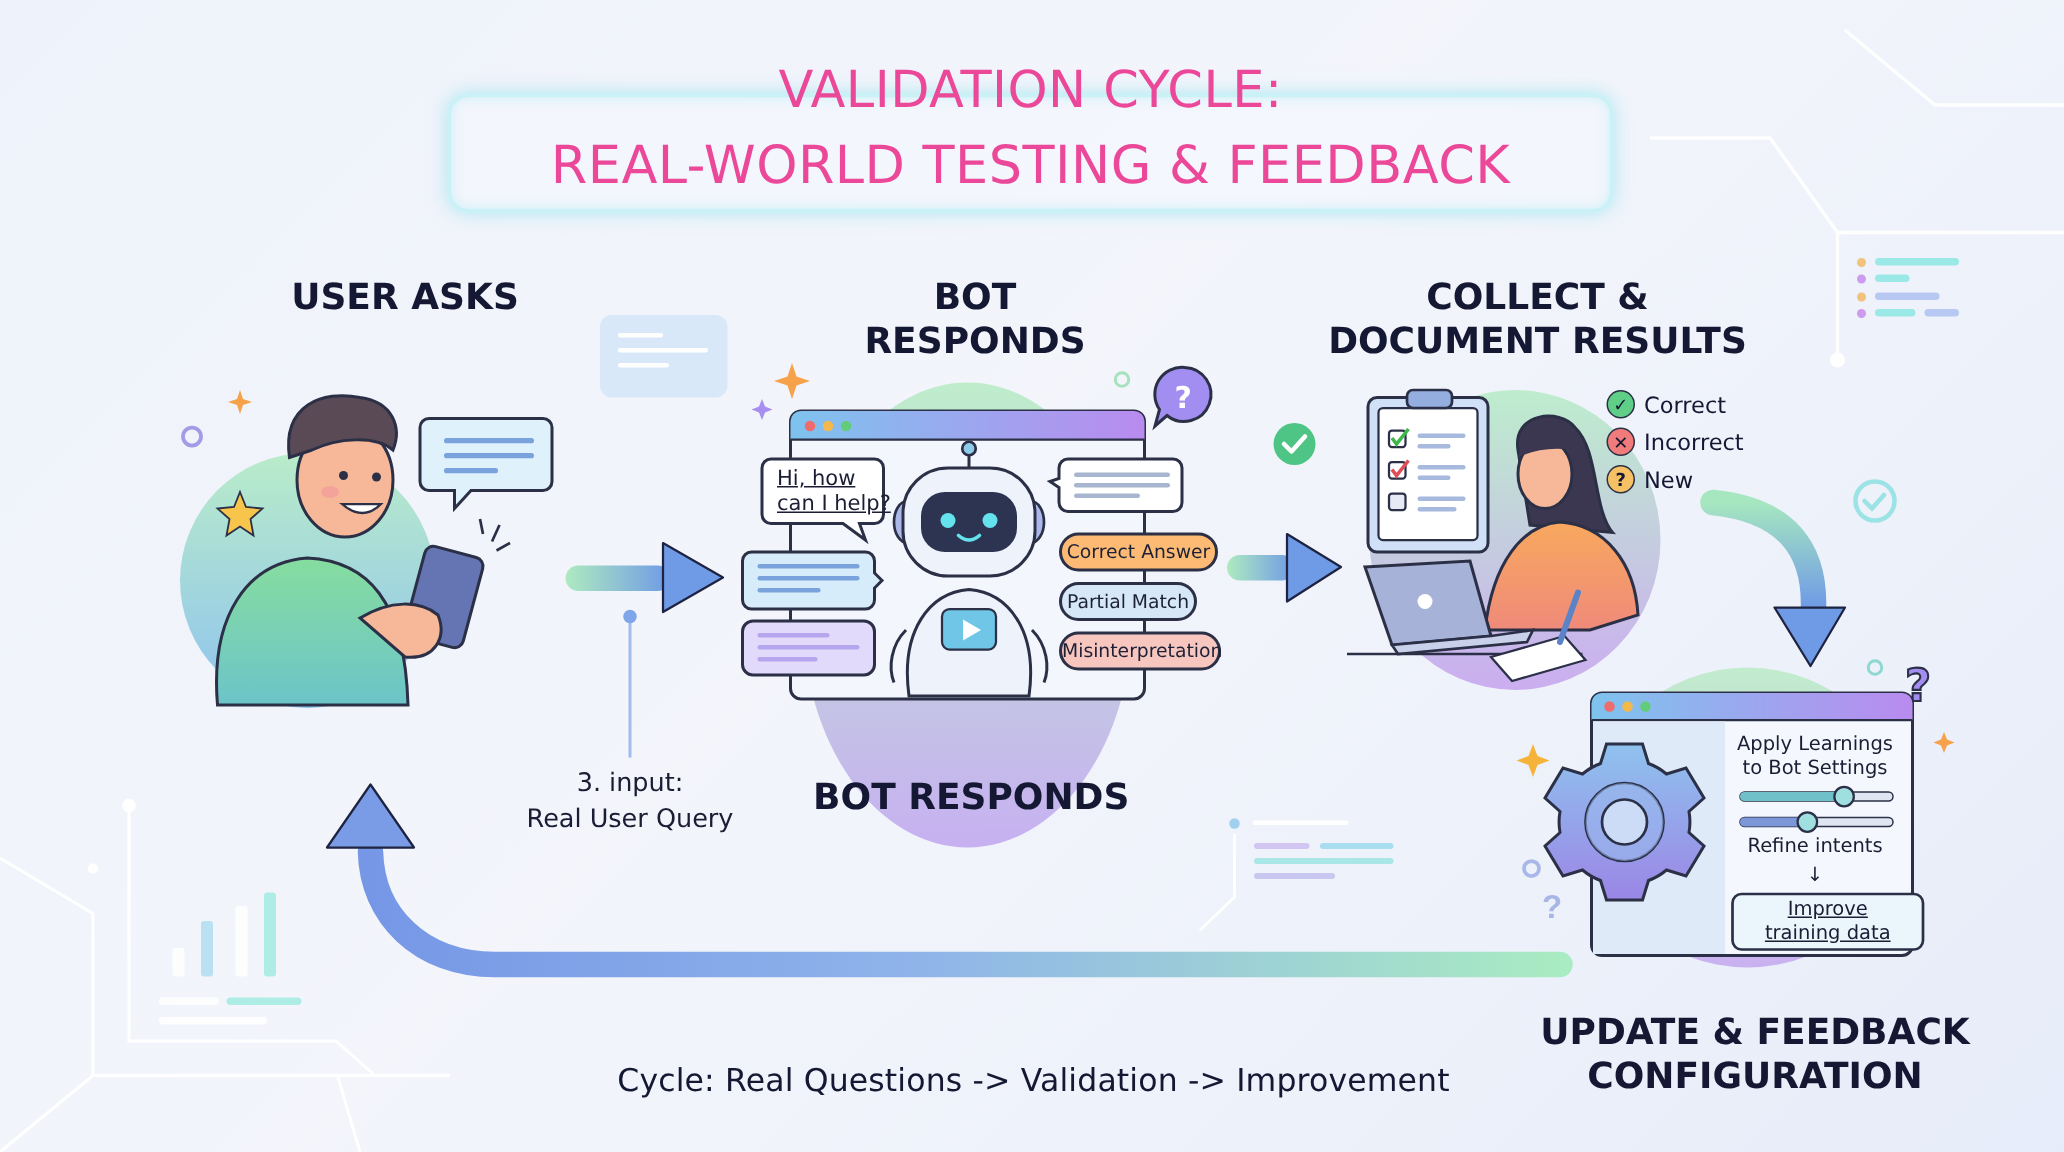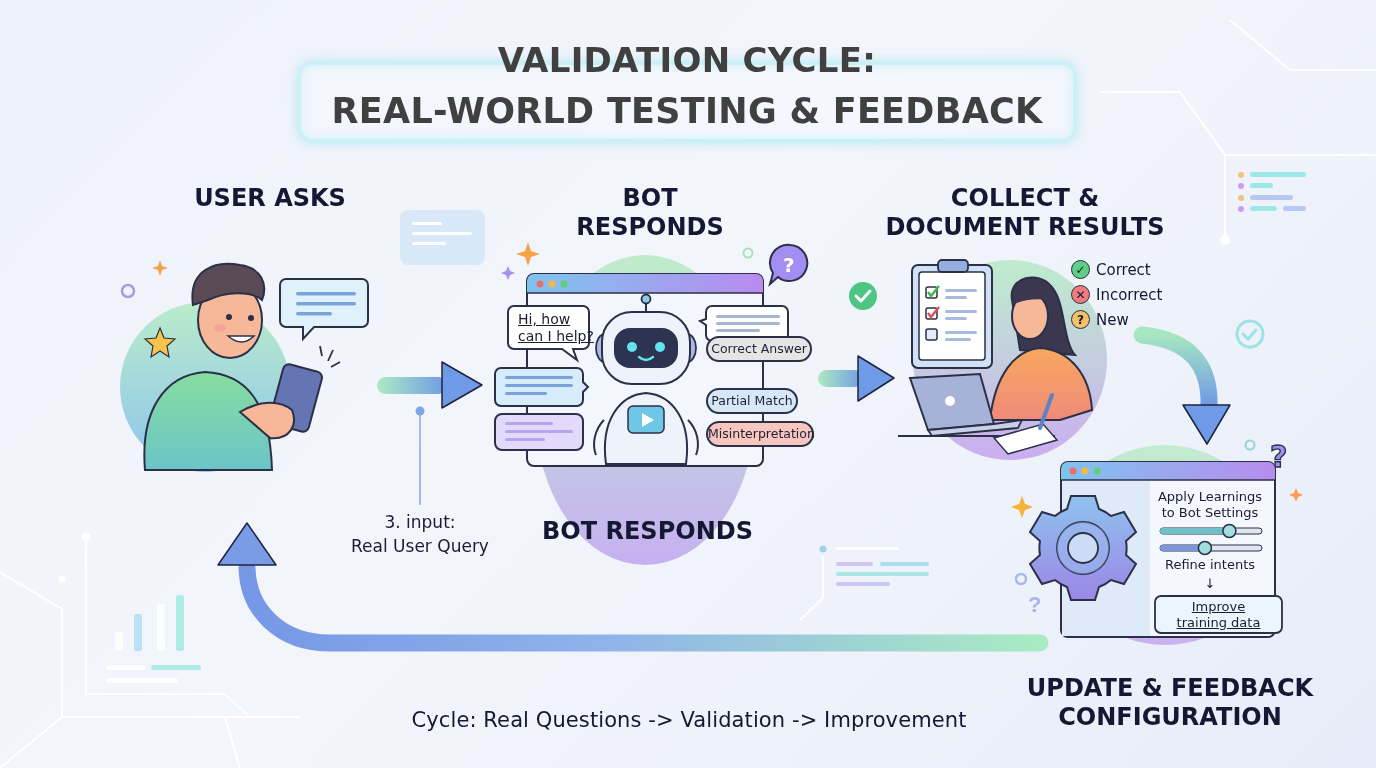--- a/index.html
+++ b/index.html
@@ -14,21 +14,21 @@
 
   
   .title-box {
     position: absolute; left: 298px; top: 62px; width: 778px; height: 80px;
     border: 3px solid #c9f1f6; border-radius: 14px;
     box-shadow: 0 0 12px rgba(120, 220, 235, 0.55), inset 0 0 8px rgba(170,235,245,0.5);
     background: rgba(244, 248, 253, 0.65);
   }
   .title {
     position: absolute; left: 298px; width: 778px; text-align: center;
-    font-weight: bold; font-size: 34px; letter-spacing: 0.3px; color: #404040;
+    font-weight: normal; font-size: 34px; letter-spacing: 0.3px; color: #ec4899;
     white-space: nowrap;
   }
   .title.l1 { top: 40px; }
   .title.l2 { top: 91px; font-size: 35px; }
 
   .step-label {
     position: absolute; text-align: center; font-weight: bold; font-size: 24px;
     line-height: 29px; color: #141833; white-space: nowrap;
   }
   .small-label {
@@ -348,21 +348,21 @@
 <div class="small-label" style="left:330px; top:510px; width:180px;">
   <div>3. input:</div>
   <div>Real User Query</div>
 </div>
 
 <div class="bubble-text" style="left:518px; top:311px;text-decoration:underline;">
   <div>Hi, how</div>
   <div>can I help?</div>
 </div>
 
-<div class="pill" id="pill0" style="left: 706px; top: 336px; width: 106px; background: #e5e5e5;">Correct Answer</div>
+<div class="pill" id="pill0" style="left: 706px; top: 355px; width: 106px; background: #fdba74;">Correct Answer</div>
 <div class="pill" id="pill1" style="left: 706px; top: 388px; width: 92px; background: rgb(214, 232, 248);">Partial Match</div>
 <div class="pill" id="pill2" style="left: 706px; top: 421px; width: 108px; background: rgb(246, 198, 191);">Misinterpretation</div>
 
 <div class="legend-item" style="left:1071px; top:260px;">
   <span class="legend-dot" id="ld0" style="background: rgb(95, 207, 135);">✓</span>
   <span>Correct</span>
 </div>
 <div class="legend-item" style="left:1071px; top:285px;">
   <span class="legend-dot" id="ld1" style="background: rgb(239, 123, 123);">✕</span>
   <span>Incorrect</span>

